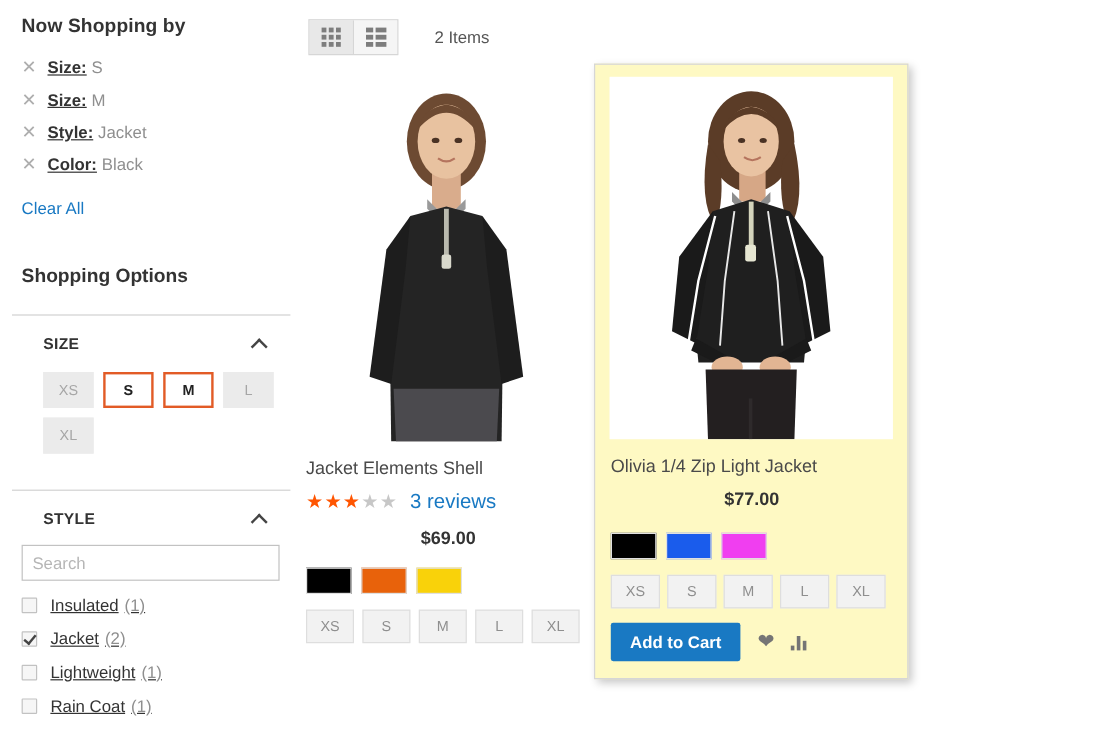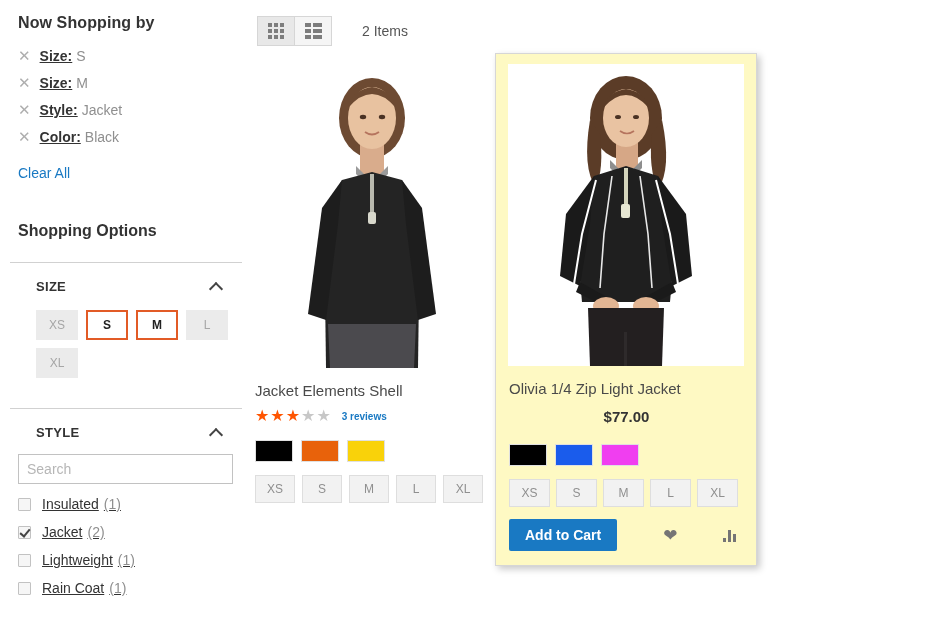--- a/index.html
+++ b/index.html
@@ -308,26 +308,25 @@
   }
   .stars {
     font-size: 16px;
     letter-spacing: 1px;
     line-height: 16px;
     font-family: "DejaVu Sans", sans-serif;
   }
   .stars .on { color: #ff5501; }
   .stars .off { color: #c7c7c7; }
   .reviews-link {
-    font-size: 10px;
+    font-size: 17px;
     color: #1979c3;
     text-decoration: none;
     margin-left: 10px;
     cursor: pointer;
-    font-weight: bold;
   }
   .p-price {
     font-size: 15px;
     font-weight: bold;
     color: #333;
     margin: 12px 0 0 3px;
     text-align: center;
   }
   .product.hovered .p-price { margin-left: 1px; margin-top: 10px; }
   .color-row {
@@ -364,21 +363,20 @@
   }
   .product.hovered .size-sw {
     width: 44px;
     height: 28px;
     margin-right: 6px;
   }
   .actions {
     display: flex;
     align-items: center;
     margin: 12px 0 0 1px;
-    gap: 32px;
   }
   .btn-cart {
     background: #1979c3;
     color: #fff;
     border: none;
     font-family: "Liberation Sans", sans-serif;
     font-size: 14px;
     font-weight: bold;
     padding: 0 16px;
     height: 32px;
@@ -549,20 +547,21 @@
           <path d="M76 268 L164 268 L162 312 L78 312 Z" fill="#4b4a4e"></path>
         </svg>
 
         <a class="p-name">Jacket Elements Shell</a>
 
         <div class="p-rating">
           <span class="stars"><span class="on">★★★</span><span class="off">★★</span></span>
           <a class="reviews-link">3 reviews</a>
         </div>
 
+        <div class="p-price">$69.00</div>
 
         <div class="color-row">
           <div class="color-sw" style="background:#000000"></div>
           <div class="color-sw" style="background:#e8620b"></div>
           <div class="color-sw" style="background:#f9d20a"></div>
         </div>
 
         <div class="size-row">
           <div class="size-sw">XS</div>
           <div class="size-sw">S</div>

